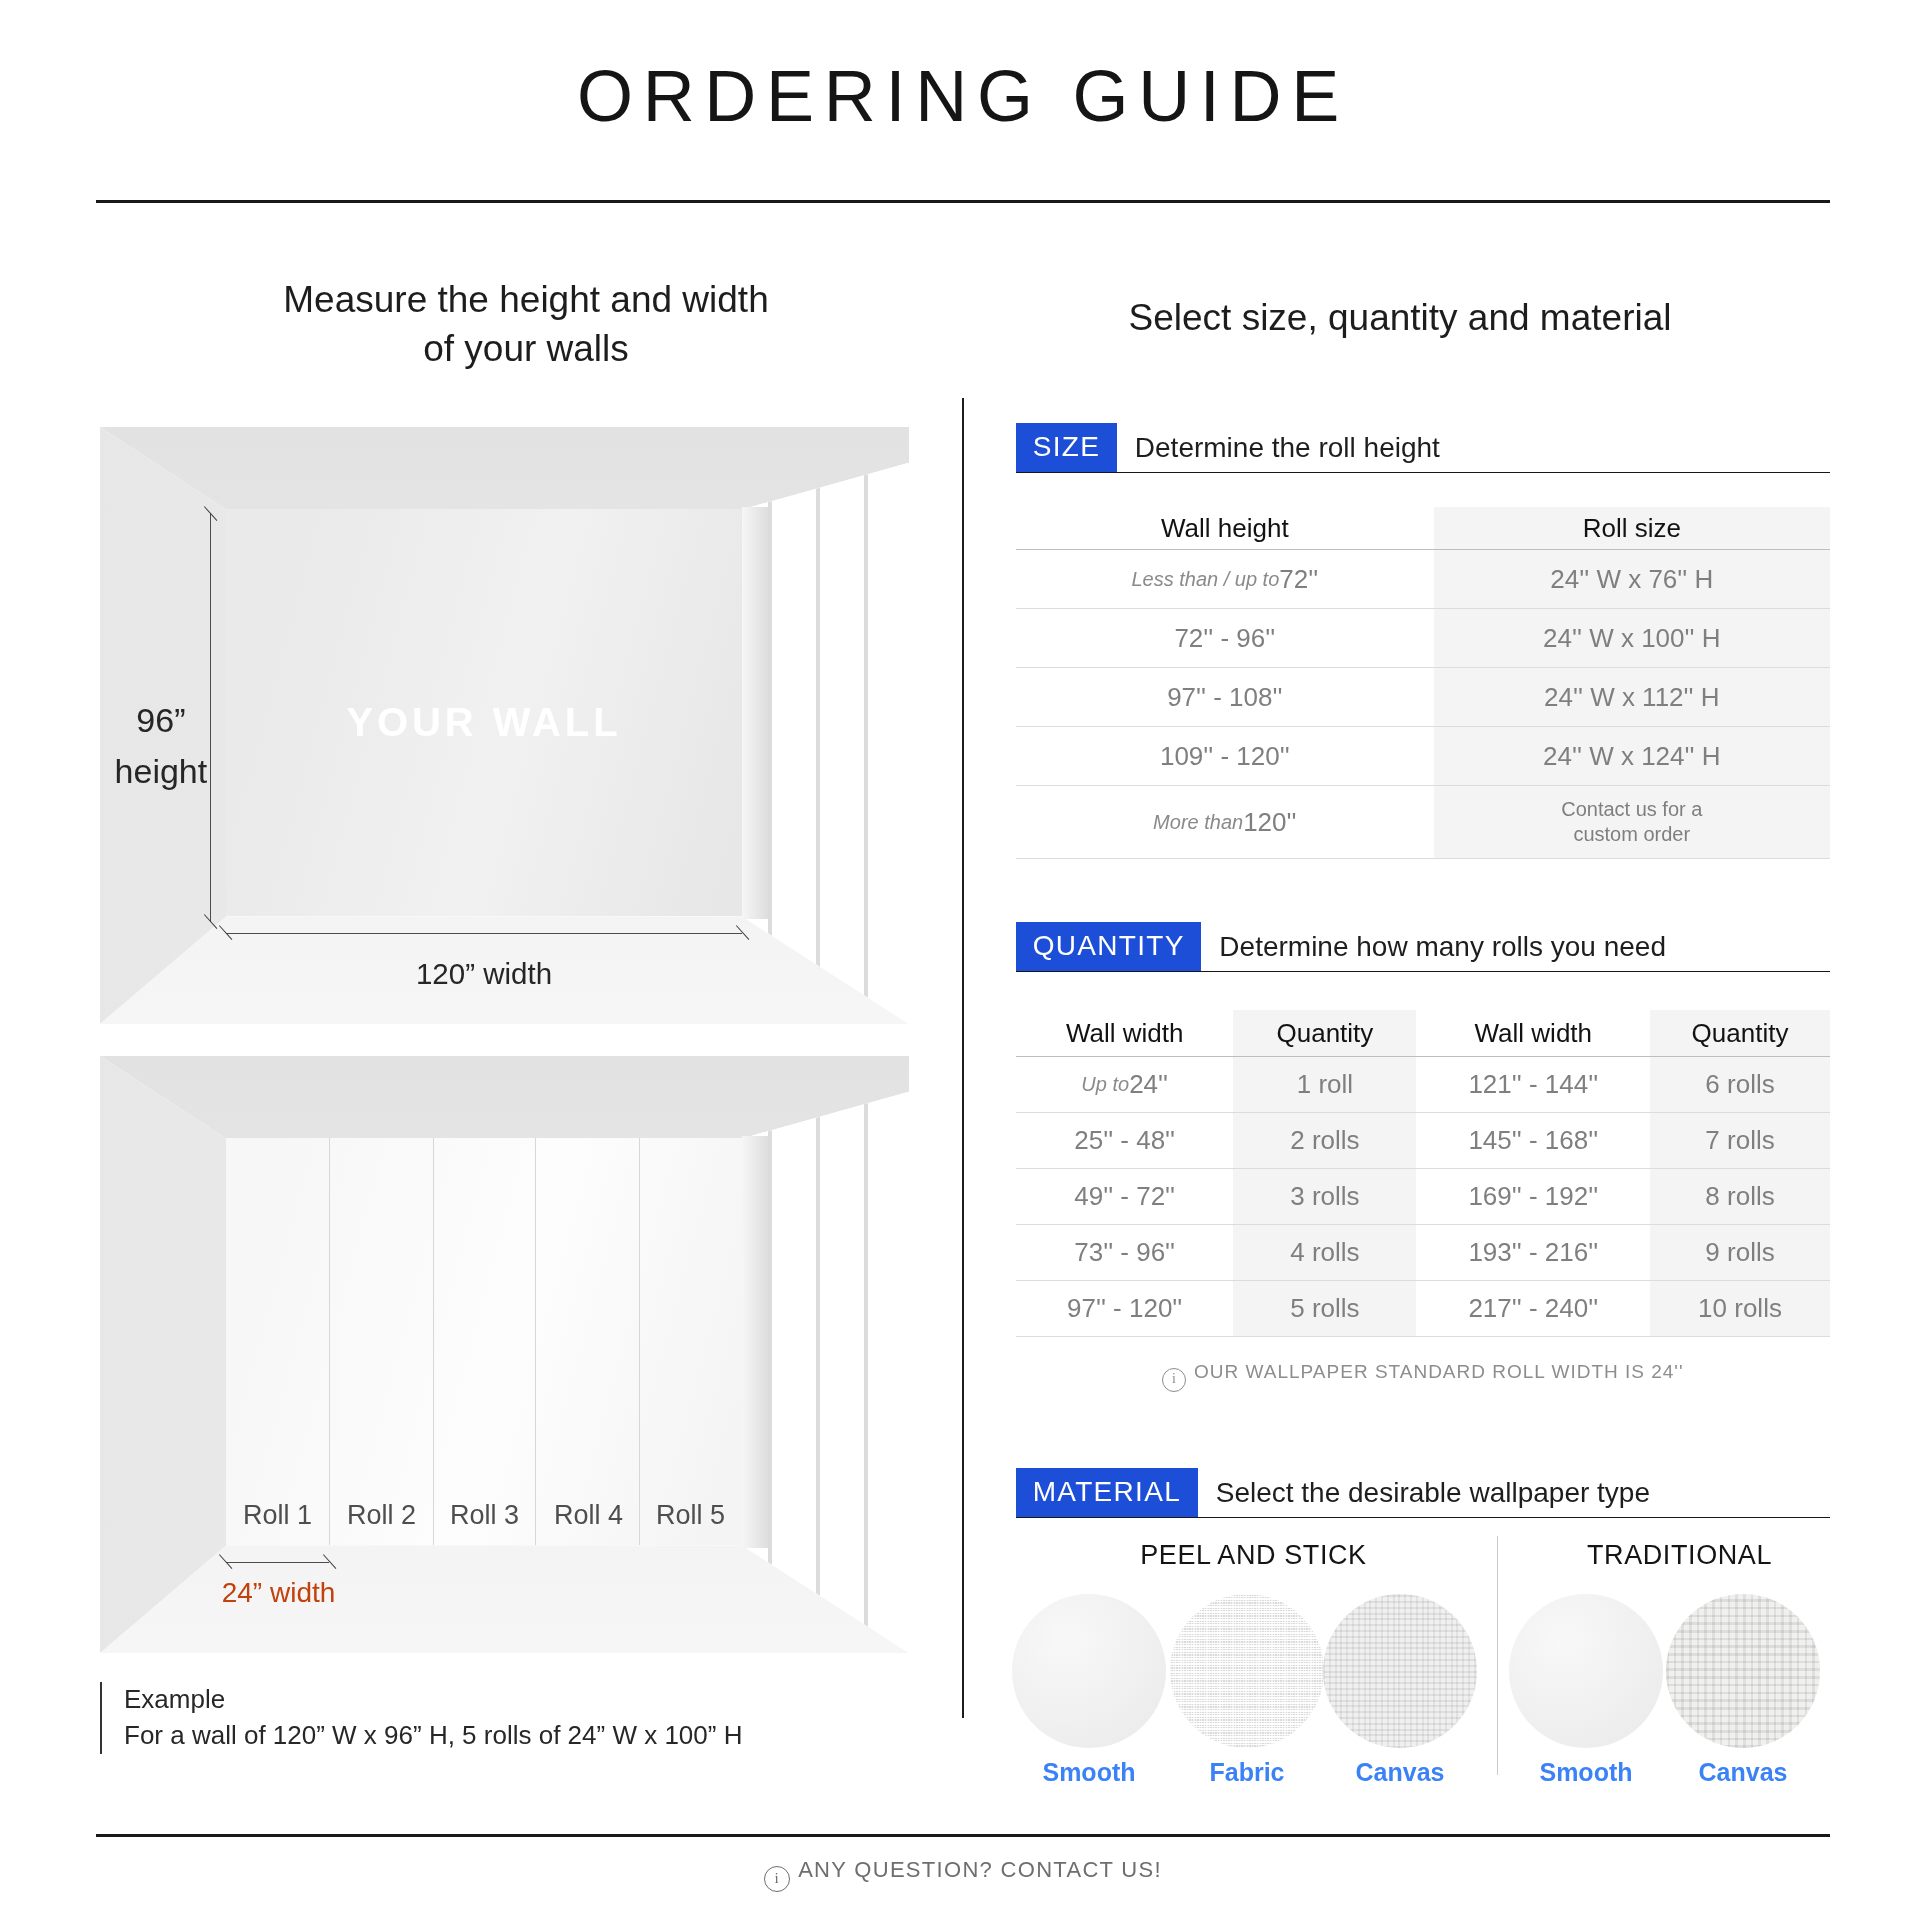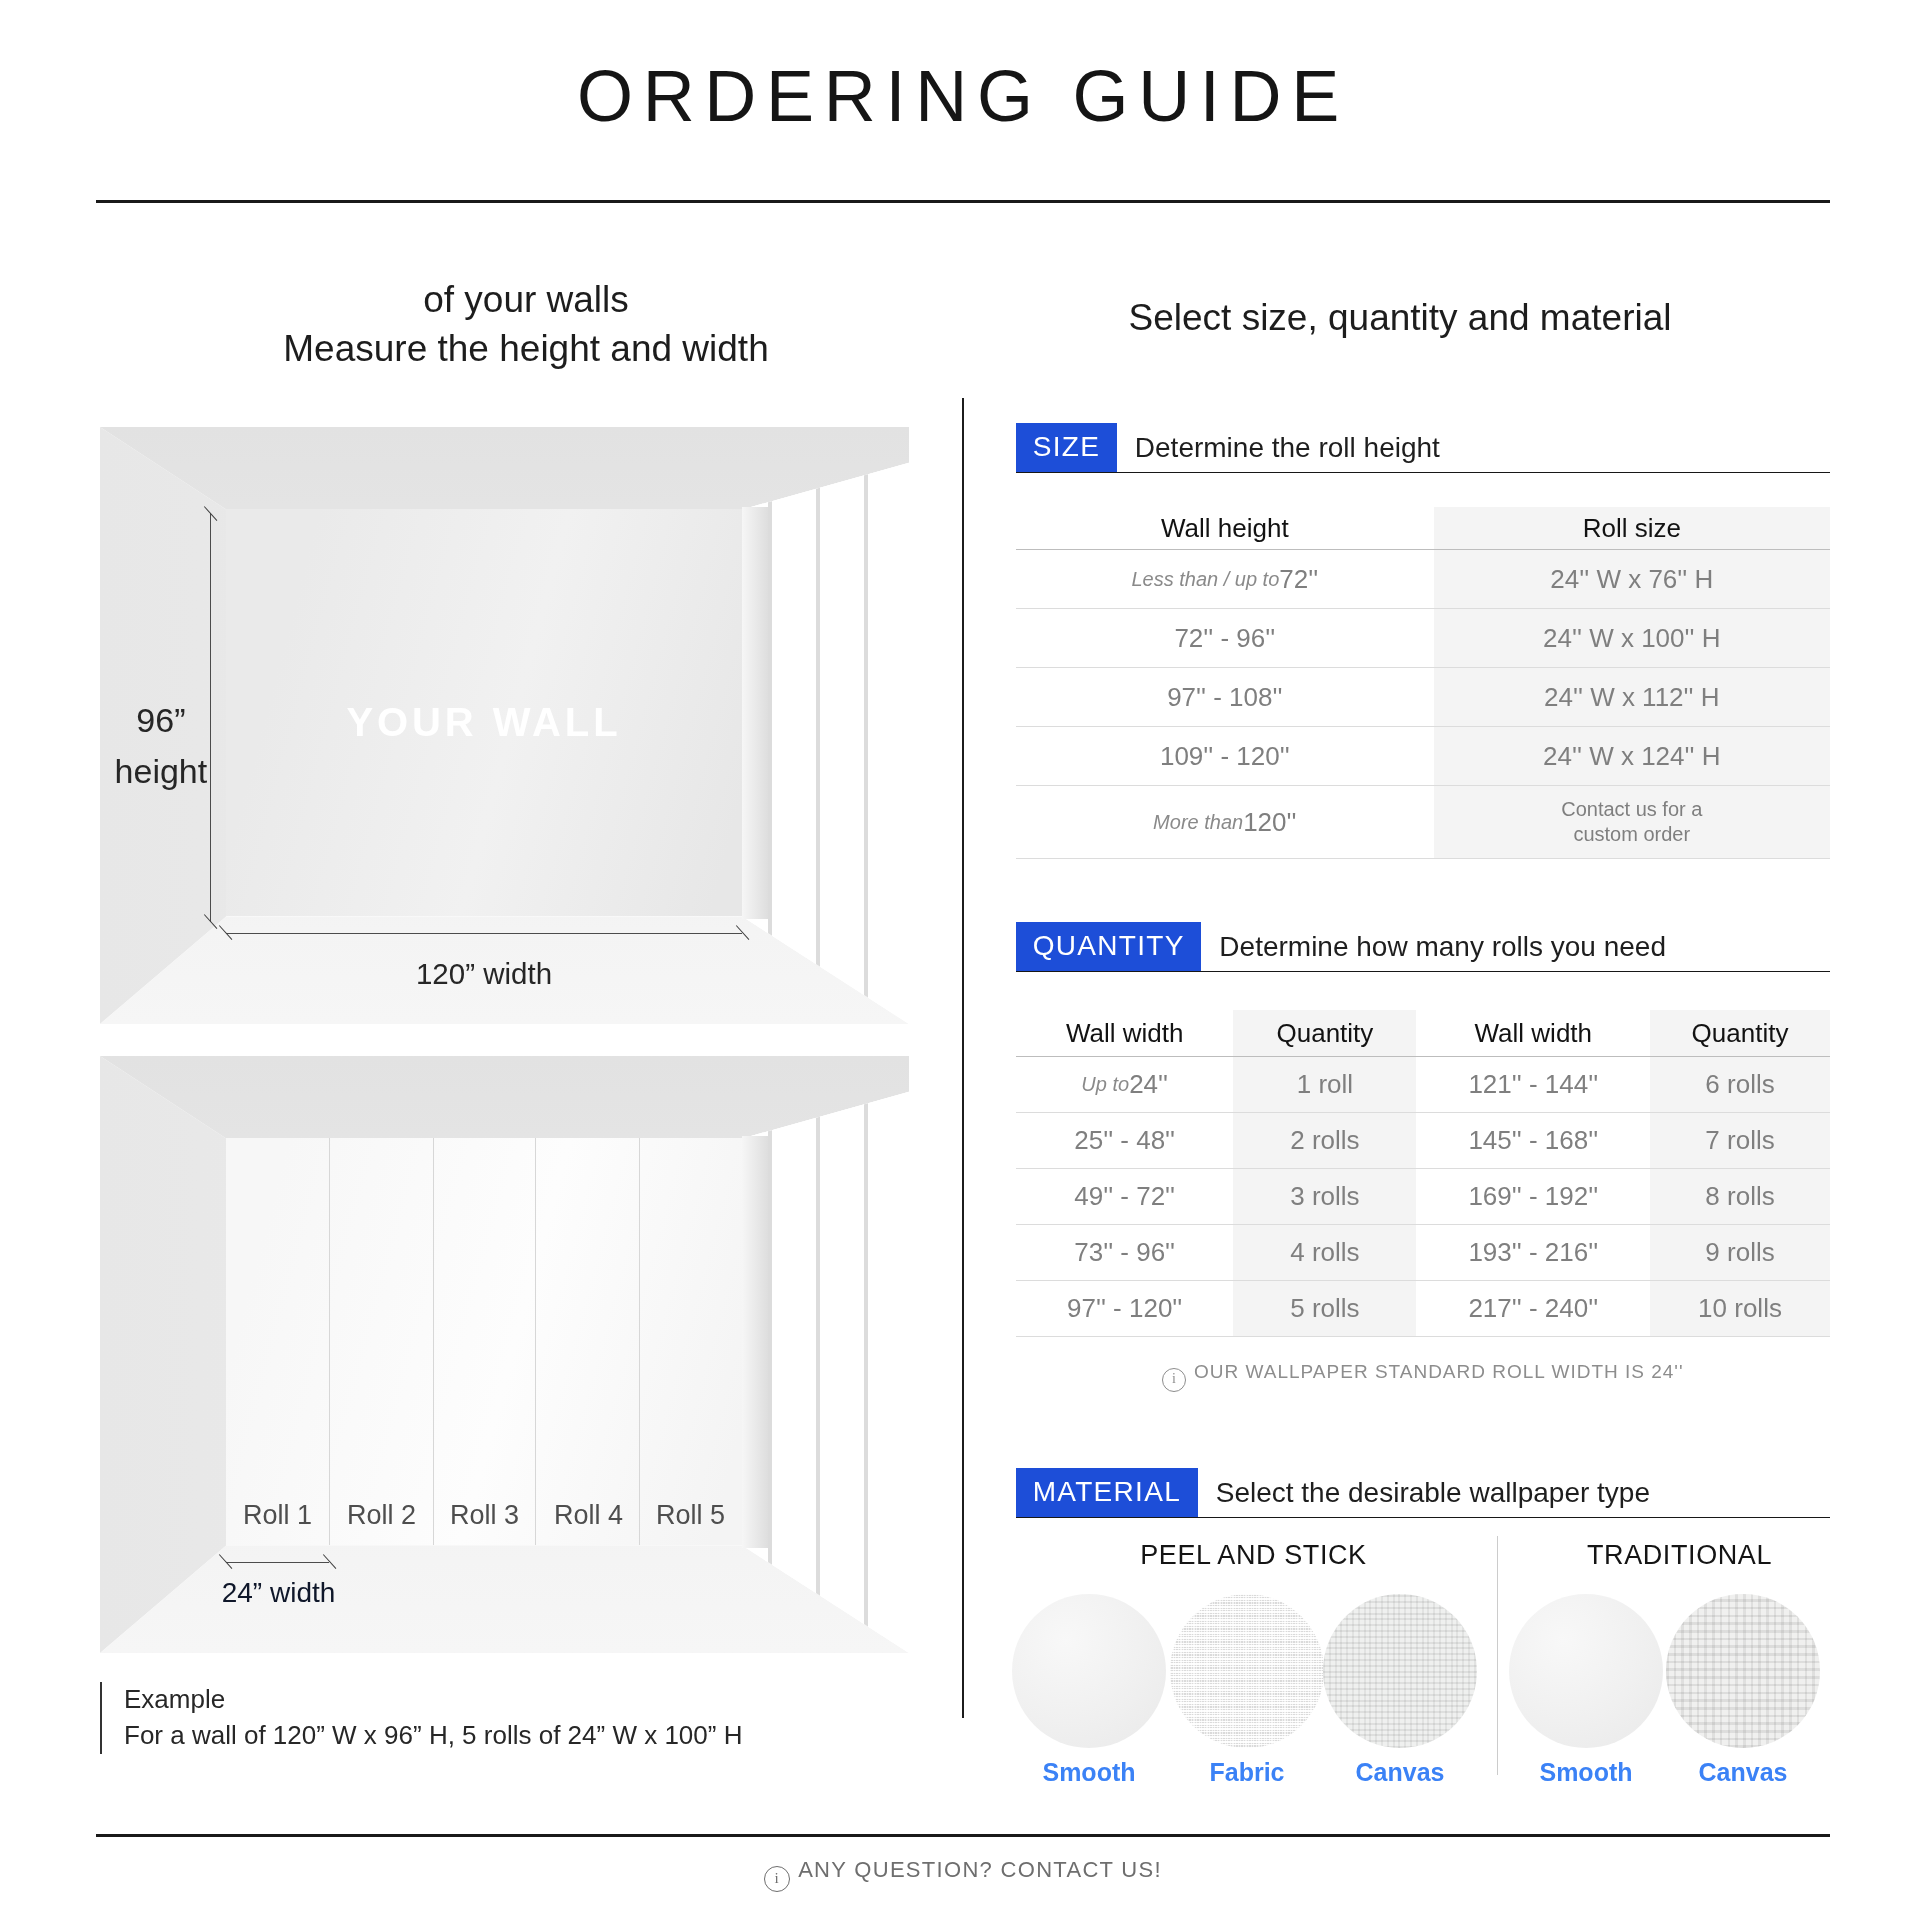--- a/index.html
+++ b/index.html
@@ -58,21 +58,21 @@
   .h-measure .tick{position:absolute;top:-0.6px;}
   .h-measure .tick.t1{left:-9.6px;}
   .h-measure .tick.t2{right:-9.6px;}
 
   .height-label{left:6.4px;top:268px;width:109px;text-align:center;
      font-size:34px;line-height:1.5;color:#262626;}
   .width-label{left:126px;top:530px;width:516px;text-align:center;
      font-size:29.5px;color:#262626;}
   .roll-label{top:444px;width:103px;text-align:center;font-size:27px;color:#4e4e4e;}
   .roll-width-label{left:76px;top:521px;width:205px;text-align:center;
-     font-size:28px;color:#0f172a;}
+     font-size:28px;color:#c2410c;}
 
   
   .example{position:absolute;left:100px;top:1682px;width:841px;
      border-left:2.6px solid #333333;padding-left:22px;
      font-size:26px;line-height:1.38;color:#272727;}
 
   
   .sec-head{position:absolute;left:1016px;width:814px;height:53px;
      border-bottom:1.9px solid #171717;display:flex;align-items:flex-end;gap:18px;}
   .size-head{top:419px;}
@@ -138,22 +138,22 @@
 </head>
 <body>
 
 <div id="canvas">
 
   <div class="title">ORDERING GUIDE</div>
   <div class="rule-top"></div>
   <div class="col-divider"></div>
 
   <div class="left-heading">
+    <div>Measure the height and width</div>
     <div>of your walls</div>
-    <div>Measure the height and width</div>
   </div>
 
   <div class="room room1">
     <div class="ceiling"></div>
     <div class="left-wall"></div>
     <div class="floor"></div>
     <div class="window-wall"></div>
     <div class="pillar"></div>
     <div class="back-wall"></div>
     <div class="your-wall">YOUR WALL</div>

